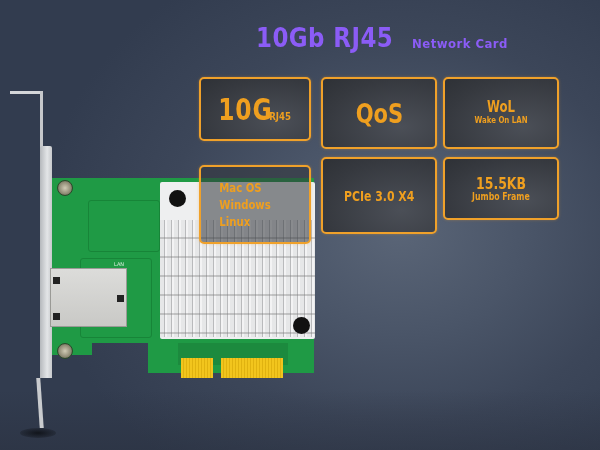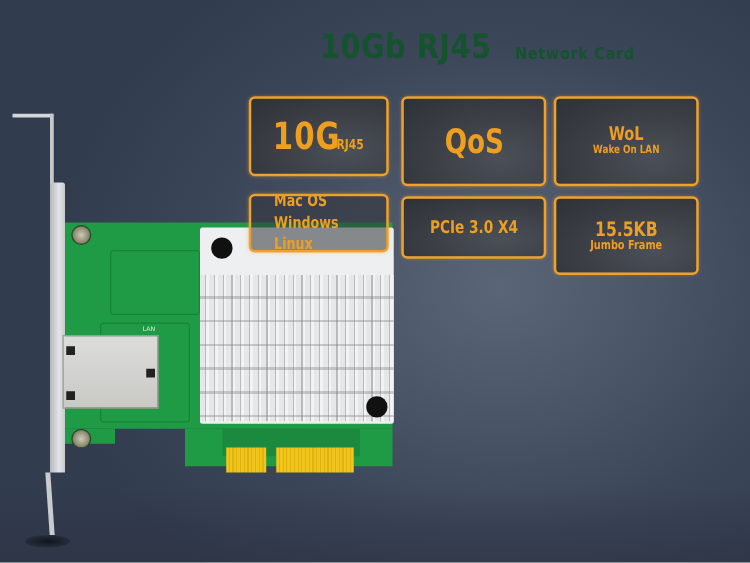--- a/index.html
+++ b/index.html
@@ -6,40 +6,40 @@
   body {
     width: 600px; height: 450px; overflow: hidden; position: relative;
     background: radial-gradient(ellipse 360px 300px at 400px 230px, #5a6577 0%, #4a5568 35%, #3c4659 65%, #323c4f 100%);
     font-family: "Liberation Sans", sans-serif;
   }
   .bottom-fade {
     position: absolute; left: 0; right: 0; bottom: 0; height: 60px;
     background: linear-gradient(to bottom, rgba(40,46,60,0) 0%, rgba(40,46,60,0.45) 100%);
   }
   .title {
-    position: absolute; left: 256px; top: 22px; color: #14532d; white-space: nowrap;
+    position: absolute; left: 256px; top: 22px; color: #8b5cf6; white-space: nowrap;
     font-family: "DejaVu Sans", sans-serif; font-weight: bold; letter-spacing: 0.5px;
   }
   .title .big { font-size: 27px; transform: scaleX(0.85); display: inline-block; transform-origin: left; }
   .title .small { font-size: 13px; position: absolute; left: 156px; top: 14px; transform: scaleX(0.9); transform-origin: left; }
 
   .feature {
     position: absolute; width: 112px; border: 2px solid #f0a12a; border-radius: 5px;
     background: radial-gradient(ellipse at 70% 70%, #4b4f57 0%, #36393f 70%, #2e3136 100%);
     color: #ef9f1f; text-align: center; box-sizing: border-box;
     font-family: "DejaVu Sans", sans-serif; font-weight: bold;
     display: flex; flex-direction: column; justify-content: center; align-items: center;
     box-shadow: 0 0 3px rgba(240,161,42,0.35);
   }
   .feature.transparent { background: rgba(50,52,58,0.55); }
   .f1 { left: 199px; top: 77px; height: 64px; }
   .f2 { left: 321px; top: 77px; height: 72px; width: 116px; }
   .f3 { left: 443px; top: 77px; height: 72px; width: 116px; }
-  .f4 { left: 199px; top: 155px; height: 47px; }
-  .f5 { left: 321px; top: 157px; height: 50px; width: 116px; }
+  .f4 { left: 199px; top: 165px; height: 79px; }
+  .f5 { left: 321px; top: 157px; height: 77px; width: 116px; }
   .f6 { left: 443px; top: 157px; height: 63px; width: 116px; }
 
   .cond { display: inline-block; transform: scaleX(0.78); }
   .big10g { font-size: 30px; letter-spacing: 1px; }
   .rj { font-size: 11px; margin-left: -4px; }
   .qos { font-size: 27px; }
   .wol { font-size: 15px; line-height: 15px; }
   .wol-sub { font-size: 9px; line-height: 11px; }
   .os { font-size: 13px; line-height: 17px; text-align: left; margin-left: -20px; }
   .pcie { font-size: 14px; }

